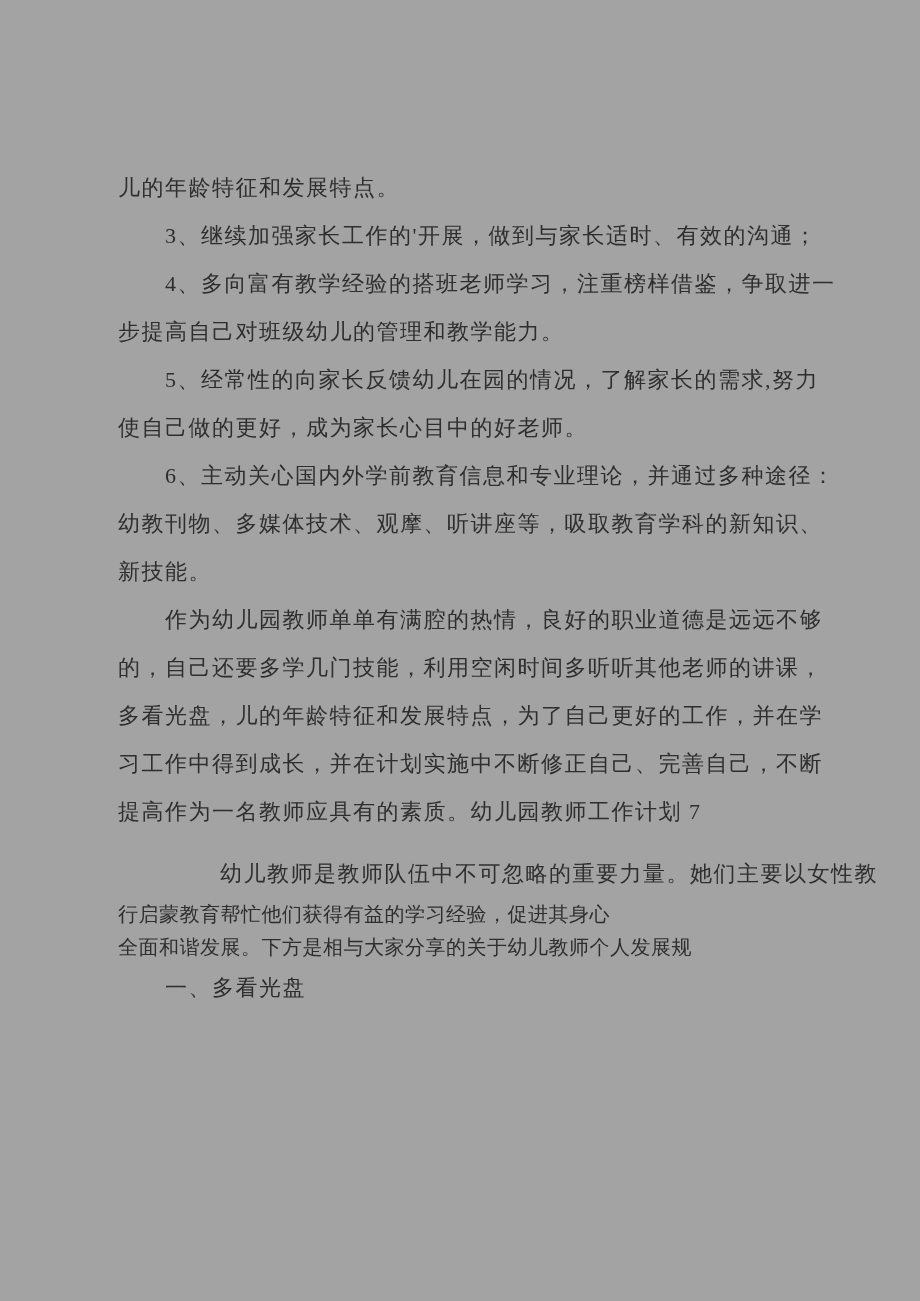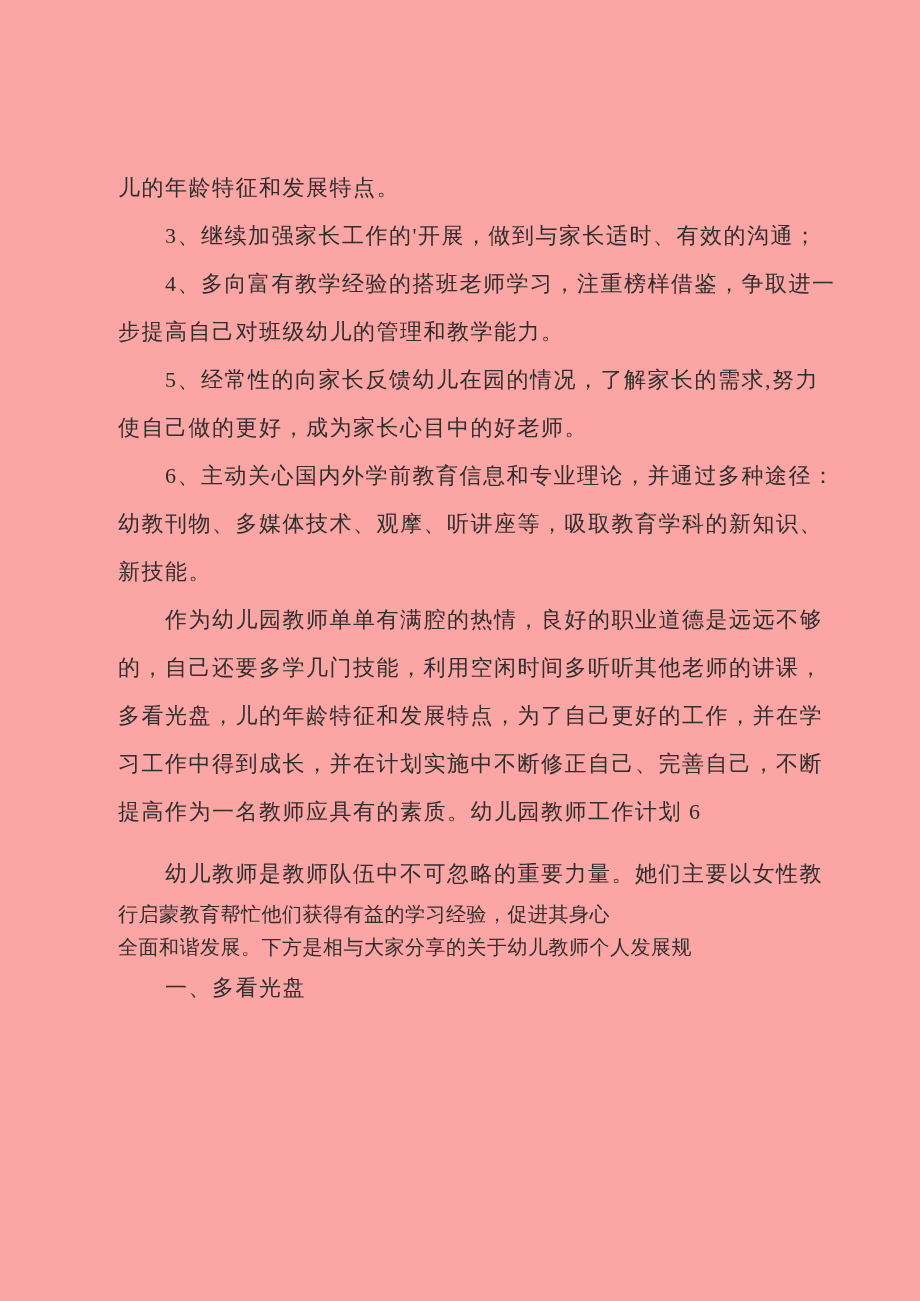--- a/index.html
+++ b/index.html
@@ -4,60 +4,60 @@
 <style>
   html, body { margin: 0; padding: 0; }
   body {
     width: 920px; height: 1301px;
     background: #ffffff;
     font-family: "Liberation Serif", "DejaVu Serif", serif;
   }
   .page {
     position: relative;
     width: 920px; height: 1301px;
-    background: #fca5a5;
+    background: #a3a3a3;
     overflow: hidden;
   }
   .content {
     position: absolute;
     left: 118px; top: 164px;
     width: 760px;
     color: #2e2e2e;
   }
   .line {
     height: 48px; line-height: 48px;
     font-size: 22px;
     letter-spacing: 1.5px;
     white-space: nowrap;
   }
   .indent { padding-left: 47px; }
   .small {
     height: 33px; line-height: 33px;
     font-size: 20px;
     letter-spacing: 0.5px;
   }
-  .sect { margin-top: 14px; }
+  .sect { margin-top: 14px; text-align: right; }
 </style>
 </head>
 <body>
 
 <div class="page">
   <div class="content">
     <div class="line">儿的年龄特征和发展特点。</div>
     <div class="line indent">3、继续加强家长工作的'开展，做到与家长适时、有效的沟通；</div>
     <div class="line indent">4、多向富有教学经验的搭班老师学习，注重榜样借鉴，争取进一</div>
     <div class="line">步提高自己对班级幼儿的管理和教学能力。</div>
     <div class="line indent">5、经常性的向家长反馈幼儿在园的情况，了解家长的需求,努力</div>
     <div class="line">使自己做的更好，成为家长心目中的好老师。</div>
     <div class="line indent">6、主动关心国内外学前教育信息和专业理论，并通过多种途径：</div>
     <div class="line">幼教刊物、多媒体技术、观摩、听讲座等，吸取教育学科的新知识、</div>
     <div class="line">新技能。</div>
     <div class="line indent">作为幼儿园教师单单有满腔的热情，良好的职业道德是远远不够</div>
     <div class="line">的，自己还要多学几门技能，利用空闲时间多听听其他老师的讲课，</div>
     <div class="line">多看光盘，儿的年龄特征和发展特点，为了自己更好的工作，并在学</div>
     <div class="line">习工作中得到成长，并在计划实施中不断修正自己、完善自己，不断</div>
-    <div class="line">提高作为一名教师应具有的素质。幼儿园教师工作计划 6</div>
+    <div class="line">提高作为一名教师应具有的素质。幼儿园教师工作计划 7</div>
     <div class="line indent sect">幼儿教师是教师队伍中不可忽略的重要力量。她们主要以女性教</div>
     <div class="line small">行启蒙教育帮忙他们获得有益的学习经验，促进其身心</div>
     <div class="line small">全面和谐发展。下方是相与大家分享的关于幼儿教师个人发展规</div>
     <div class="line indent">一、多看光盘</div>
   </div>
 </div>
 
 </body></html>

